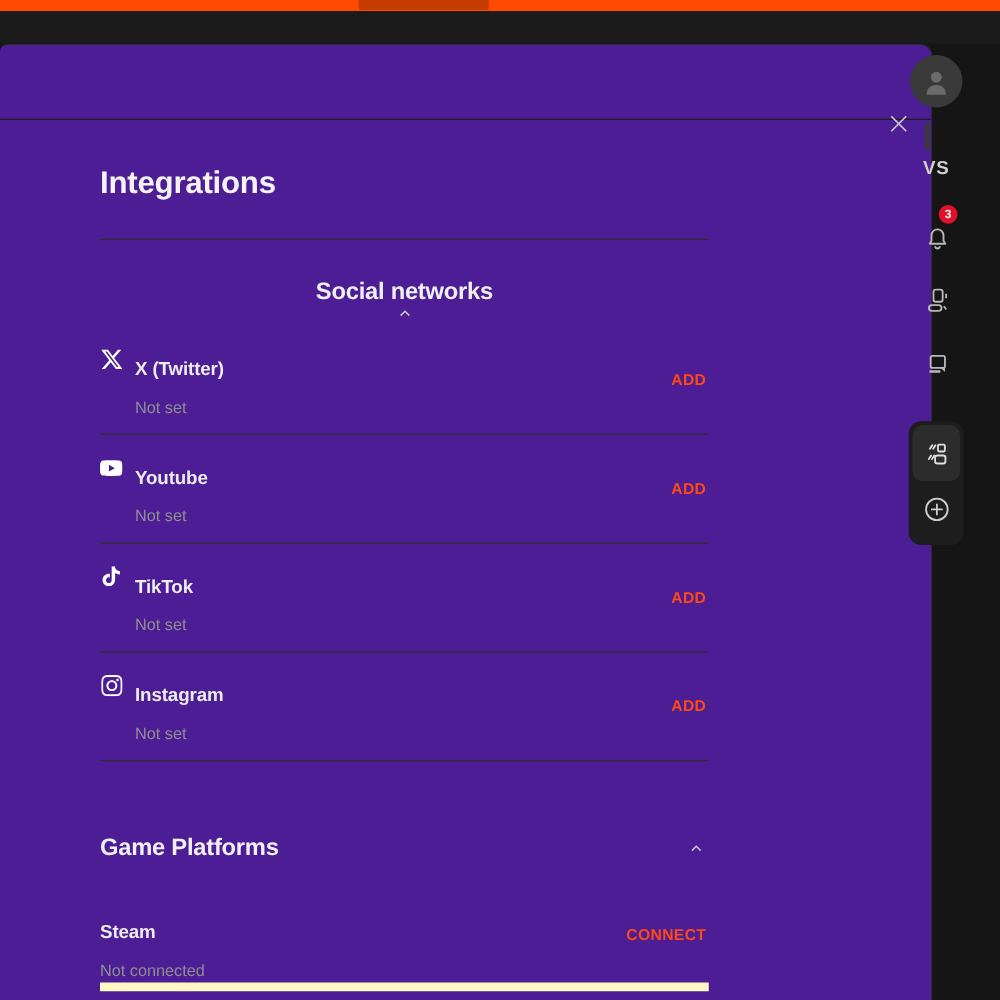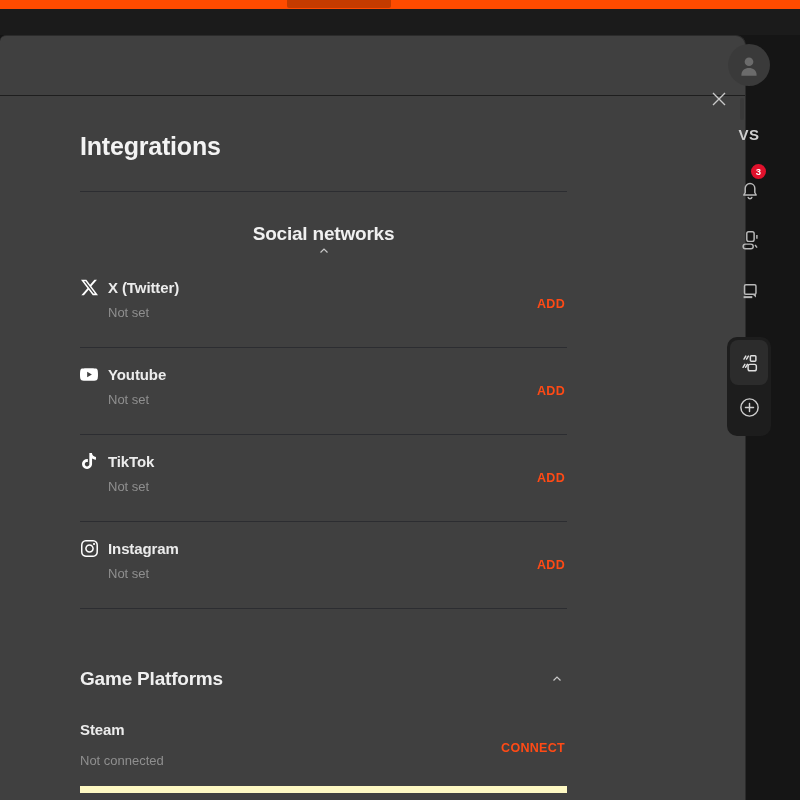--- a/index.html
+++ b/index.html
@@ -11,21 +11,21 @@
     color:#eee;
   }
   
   .topbar { position:absolute; left:0; top:0; width:800px; height:9px; background:var(--topbar,#ff4b00); }
   .topbar-indicator { position:absolute; left:287px; top:0; width:104px; height:8px; background:var(--topbar_indicator,#c43b00); border-radius:0 0 2px 2px; }
   .header-band { position:absolute; left:0; top:9px; width:800px; height:26px; background:#1b1b1b; }
 
   
   .modal {
     position:absolute; left:0; top:35px; width:746px; height:765px;
-    background:#404040;
+    background:#4c1d95;
     border-top:1px solid #2b2b2b; border-right:1px solid #2b2b2b;
     border-radius:6px 10px 0 0;
   }
   .modal-header { position:relative; height:60px; border-bottom:1px solid #1e1e1e; }
   .close-btn {
     position:absolute; left:705px; top:49px; width:28px; height:28px;
     background:none; border:none; cursor:pointer; padding:4px;
   }
   .scroll-thumb { position:absolute; right:1px; top:62px; width:4px; height:22px; background:#3a3a3a; border-radius:2px; }
 
@@ -38,22 +38,22 @@
   .section-header { display:flex; justify-content:space-between; align-items:center; width:487px; height:28px; }
   .section-header.first { margin-top:31px;flex-direction:column; }
   .section-header.second { margin-top:56px; }
   .section-title { font-size:19px; font-weight:bold; color:#f0f0f0; letter-spacing:-0.2px; }
   .chevron { background:none; border:none; cursor:pointer; width:20px; height:20px; display:flex; align-items:center; justify-content:center; }
 
   .rows { margin-top:10px; }
   .row { position:relative; width:487px; height:87px; border-bottom:1px solid #2c2d31; padding-top:16px; }
   .row-main { display:flex; align-items:center; gap:10px; height:20px; }
   .row-icon { width:18px; height:18px; display:flex; align-items:center; justify-content:center; }
-  .row-name { font-size:15px; font-weight:bold; color:#ececec; letter-spacing:-0.1px; }
-  .row-status { margin-left:28px; margin-top:8px; font-size:13px; color:#8f8f8f; }
+  .row-name { font-size:15px; font-weight:bold; color:#ececec; letter-spacing:-0.1px;margin-top:16px; }
+  .row-status { margin-left:28px; margin-top:21px; font-size:13px; color:#8f8f8f; }
   .row-action {
     position:absolute; right:2px; top:50%; transform:translateY(-50%);
     background:none; border:none; cursor:pointer;
     color:var(--accent,#ff4a15); font-weight:bold; font-size:12.5px; letter-spacing:0.3px;
     font-family:"Liberation Sans", sans-serif;
   }
   .steam-row { position:relative; width:487px; height:84px; margin-top:16px; border-bottom:7px solid #fef9c3; padding-top:12px; }
   .steam-row .row-status { margin-left:0; margin-top:15px; }
 
   

